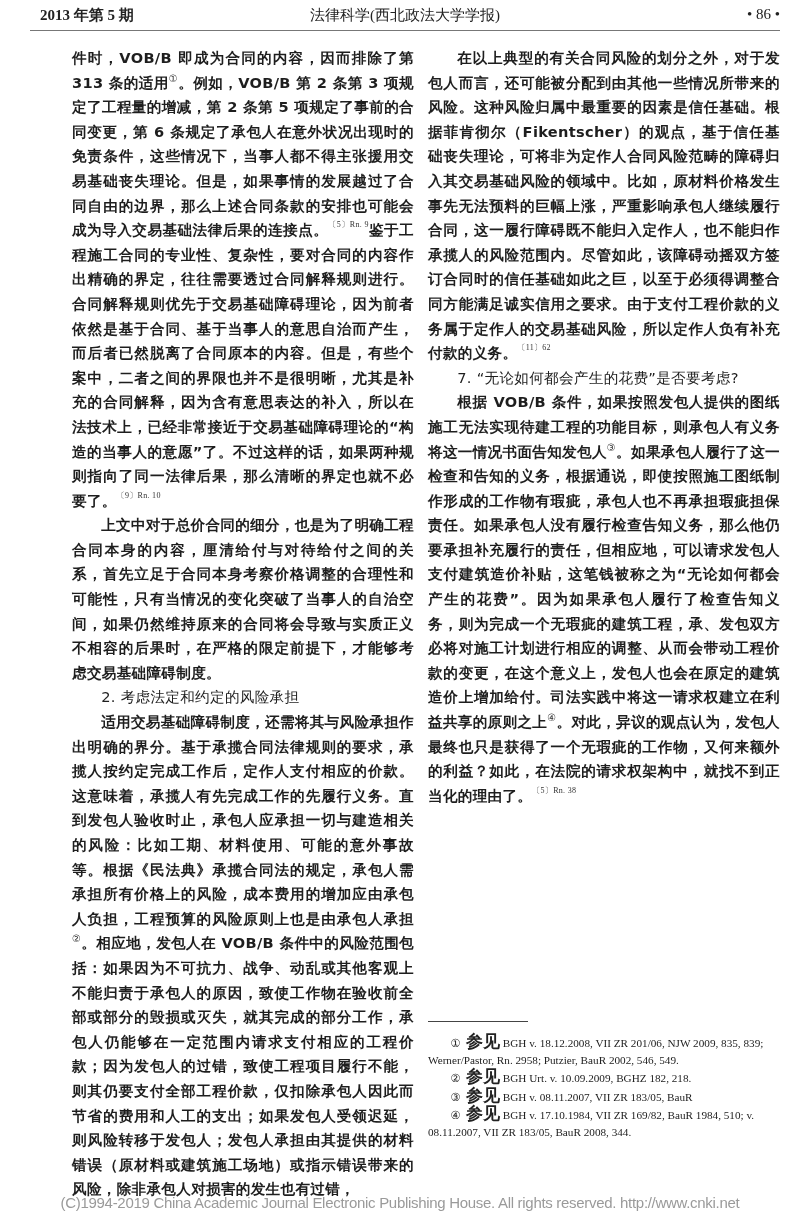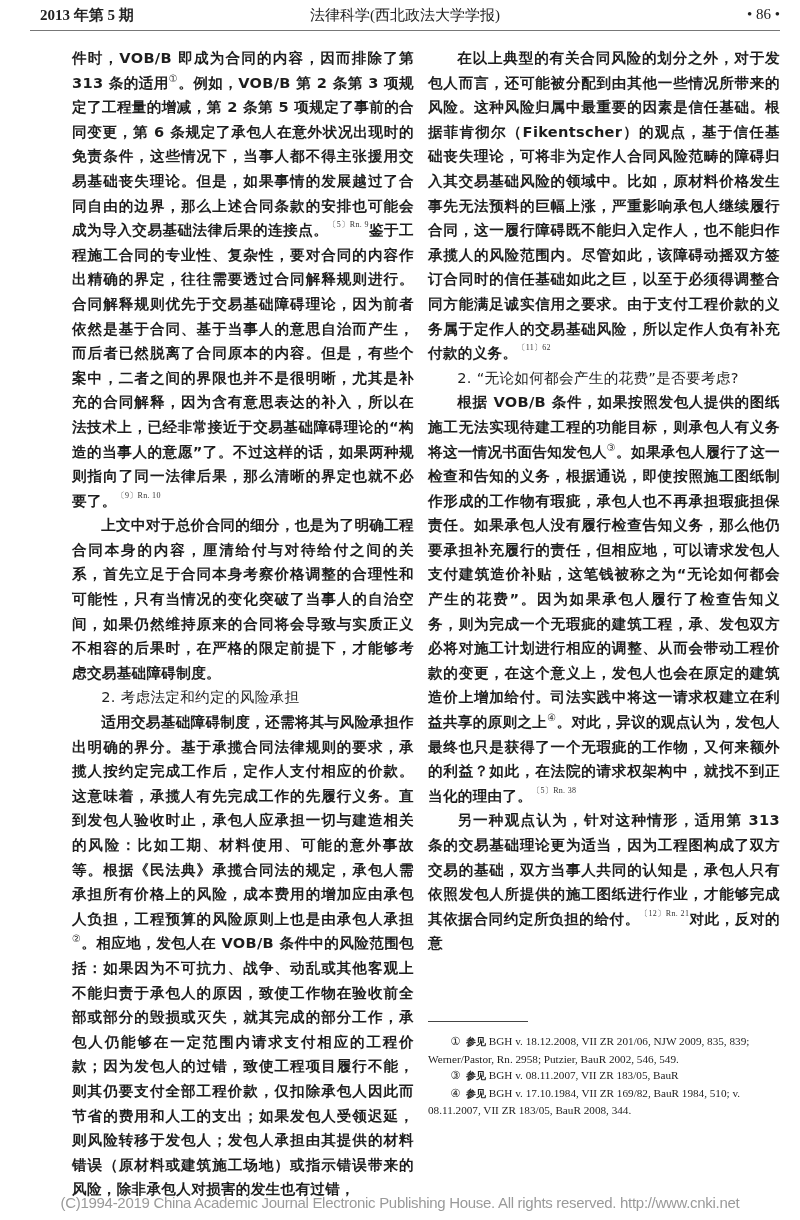--- a/index.html
+++ b/index.html
@@ -17,21 +17,21 @@
   .col-right { left:428px; width:352px; }
   .col p { margin:0; text-indent:2em; }
   .col p.noindent { text-indent:0; }
   .col p.heading { text-indent:2em; font-weight:normal; }
   sup, .cite { font-family:"Liberation Serif", serif; font-size:8px; font-weight:normal; vertical-align:8px; line-height:0; color:#333; }
   .fnmark { font-size:10px; font-weight:normal; vertical-align:6px; line-height:0; color:#333; }
   .fn-rule { position:absolute; left:428px; top:1021px; width:100px; border-top:1px solid #444; }
   .footnotes { position:absolute; left:428px; top:1033px; width:352px; font-family:"Liberation Serif", serif;
                font-size:11.2px; line-height:16.5px; color:#222; }
   .footnotes div { text-indent:2em; }
-  .footnotes .fnlabel { font-family:"DejaVu Sans", sans-serif; font-weight:bold; font-size:10px; }
+  .footnotes .fnlabel { font-family:"DejaVu Sans", sans-serif; font-weight:bold; font-size:17px; }
   .watermark { position:absolute; left:0; width:800px; top:1194px; text-align:center;
                font-family:"Liberation Sans", sans-serif; font-size:15px; color:#9a9a9a; letter-spacing:-0.3px; }
 </style>
 </head>
 <body>
 
 <div class="header">
   <span class="h-left">2013 年第 5 期</span>
   <span class="h-center">法律科学(西北政法大学学报)</span>
   <span class="h-right">• 86 •</span>
@@ -39,26 +39,26 @@
 
 <div class="col col-left">
   <p class="noindent"><span>件时，VOB/B 即成为合同的内容，因而排除了第 313 条的适用</span><span class="fnmark">①</span><span>。例如，VOB/B 第 2 条第 3 项规定了工程量的增减，第 2 条第 5 项规定了事前的合同变更，第 6 条规定了承包人在意外状况出现时的免责条件，这些情况下，当事人都不得主张援用交易基础丧失理论。但是，如果事情的发展越过了合同自由的边界，那么上述合同条款的安排也可能会成为导入交易基础法律后果的连接点。</span><span class="cite">〔5〕Rn. 9</span><span>鉴于工程施工合同的专业性、复杂性，要对合同的内容作出精确的界定，往往需要透过合同解释规则进行。合同解释规则优先于交易基础障碍理论，因为前者依然是基于合同、基于当事人的意思自治而产生，而后者已然脱离了合同原本的内容。但是，有些个案中，二者之间的界限也并不是很明晰，尤其是补充的合同解释，因为含有意思表达的补入，所以在法技术上，已经非常接近于交易基础障碍理论的“构造的当事人的意愿”了。不过这样的话，如果两种规则指向了同一法律后果，那么清晰的界定也就不必要了。</span><span class="cite">〔9〕Rn. 10</span></p>
   <p>上文中对于总价合同的细分，也是为了明确工程合同本身的内容，厘清给付与对待给付之间的关系，首先立足于合同本身考察价格调整的合理性和可能性，只有当情况的变化突破了当事人的自治空间，如果仍然维持原来的合同将会导致与实质正义不相容的后果时，在严格的限定前提下，才能够考虑交易基础障碍制度。</p>
   <p class="heading">2. 考虑法定和约定的风险承担</p>
   <p><span>适用交易基础障碍制度，还需将其与风险承担作出明确的界分。基于承揽合同法律规则的要求，承揽人按约定完成工作后，定作人支付相应的价款。这意味着，承揽人有先完成工作的先履行义务。直到发包人验收时止，承包人应承担一切与建造相关的风险：比如工期、材料使用、可能的意外事故等。根据《民法典》承揽合同法的规定，承包人需承担所有价格上的风险，成本费用的增加应由承包人负担，工程预算的风险原则上也是由承包人承担</span><span class="fnmark">②</span><span>。相应地，发包人在 VOB/B 条件中的风险范围包括：如果因为不可抗力、战争、动乱或其他客观上不能归责于承包人的原因，致使工作物在验收前全部或部分的毁损或灭失，就其完成的部分工作，承包人仍能够在一定范围内请求支付相应的工程价款；因为发包人的过错，致使工程项目履行不能，则其仍要支付全部工程价款，仅扣除承包人因此而节省的费用和人工的支出；如果发包人受领迟延，则风险转移于发包人；发包人承担由其提供的材料错误（原材料或建筑施工场地）或指示错误带来的风险，除非承包人对损害的发生也有过错，</span></p>
 </div>
 
 <div class="col col-right">
   <p><span>在以上典型的有关合同风险的划分之外，对于发包人而言，还可能被分配到由其他一些情况所带来的风险。这种风险归属中最重要的因素是信任基础。根据菲肯彻尔（Fikentscher）的观点，基于信任基础丧失理论，可将非为定作人合同风险范畴的障碍归入其交易基础风险的领域中。比如，原材料价格发生事先无法预料的巨幅上涨，严重影响承包人继续履行合同，这一履行障碍既不能归入定作人，也不能归作承揽人的风险范围内。尽管如此，该障碍动摇双方签订合同时的信任基础如此之巨，以至于必须得调整合同方能满足诚实信用之要求。由于支付工程价款的义务属于定作人的交易基础风险，所以定作人负有补充付款的义务。</span><span class="cite">〔11〕62</span></p>
-  <p class="heading">2. “无论如何都会产生的花费”是否要考虑?</p>
+  <p class="heading">7. “无论如何都会产生的花费”是否要考虑?</p>
   <p><span>根据 VOB/B 条件，如果按照发包人提供的图纸施工无法实现待建工程的功能目标，则承包人有义务将这一情况书面告知发包人</span><span class="fnmark">③</span><span>。如果承包人履行了这一检查和告知的义务，根据通说，即使按照施工图纸制作形成的工作物有瑕疵，承包人也不再承担瑕疵担保责任。如果承包人没有履行检查告知义务，那么他仍要承担补充履行的责任，但相应地，可以请求发包人支付建筑造价补贴，这笔钱被称之为“无论如何都会产生的花费”。因为如果承包人履行了检查告知义务，则为完成一个无瑕疵的建筑工程，承、发包双方必将对施工计划进行相应的调整、从而会带动工程价款的变更，在这个意义上，发包人也会在原定的建筑造价上增加给付。司法实践中将这一请求权建立在利益共享的原则之上</span><span class="fnmark">④</span><span>。对此，异议的观点认为，发包人最终也只是获得了一个无瑕疵的工作物，又何来额外的利益？如此，在法院的请求权架构中，就找不到正当化的理由了。</span><span class="cite">〔5〕Rn. 38</span></p>
-  <p><span>另一种观点认为，针对这种情形，适用第 313 条的交易基础理论更为适当，因为工程图构成了双方交易的基础，双方当事人共同的认知是，承包人只有依照发包人所提供的施工图纸进行作业，才能够完成其依据合同约定所负担的给付。</span><span class="cite">〔12〕Rn. 21</span><span>对此，反对的意</span></p>
 </div>
 
 <div class="fn-rule"></div>
 
 <div class="footnotes">
   <div><span>①</span>&nbsp;&nbsp;<span class="fnlabel">参见</span><span> BGH v. 18.12.2008, VII ZR 201/06, NJW 2009, 835, 839; Werner/Pastor, Rn. 2958; Putzier, BauR 2002, 546, 549.</span></div>
+  <div><span>②</span>&nbsp;&nbsp;<span class="fnlabel">参见</span><span> BGH Urt. v. 10.09.2009, BGHZ 182, 218.</span></div>
   <div><span>③</span>&nbsp;&nbsp;<span class="fnlabel">参见</span><span> BGH v. 08.11.2007, VII ZR 183/05, BauR</span></div>
   <div><span>④</span>&nbsp;&nbsp;<span class="fnlabel">参见</span><span> BGH v. 17.10.1984, VII ZR 169/82, BauR 1984, 510; v. 08.11.2007, VII ZR 183/05, BauR 2008, 344.</span></div>
 </div>
 
 <div class="watermark">(C)1994-2019 China Academic Journal Electronic Publishing House. All rights reserved.    http://www.cnki.net</div>
 
 </body></html>

